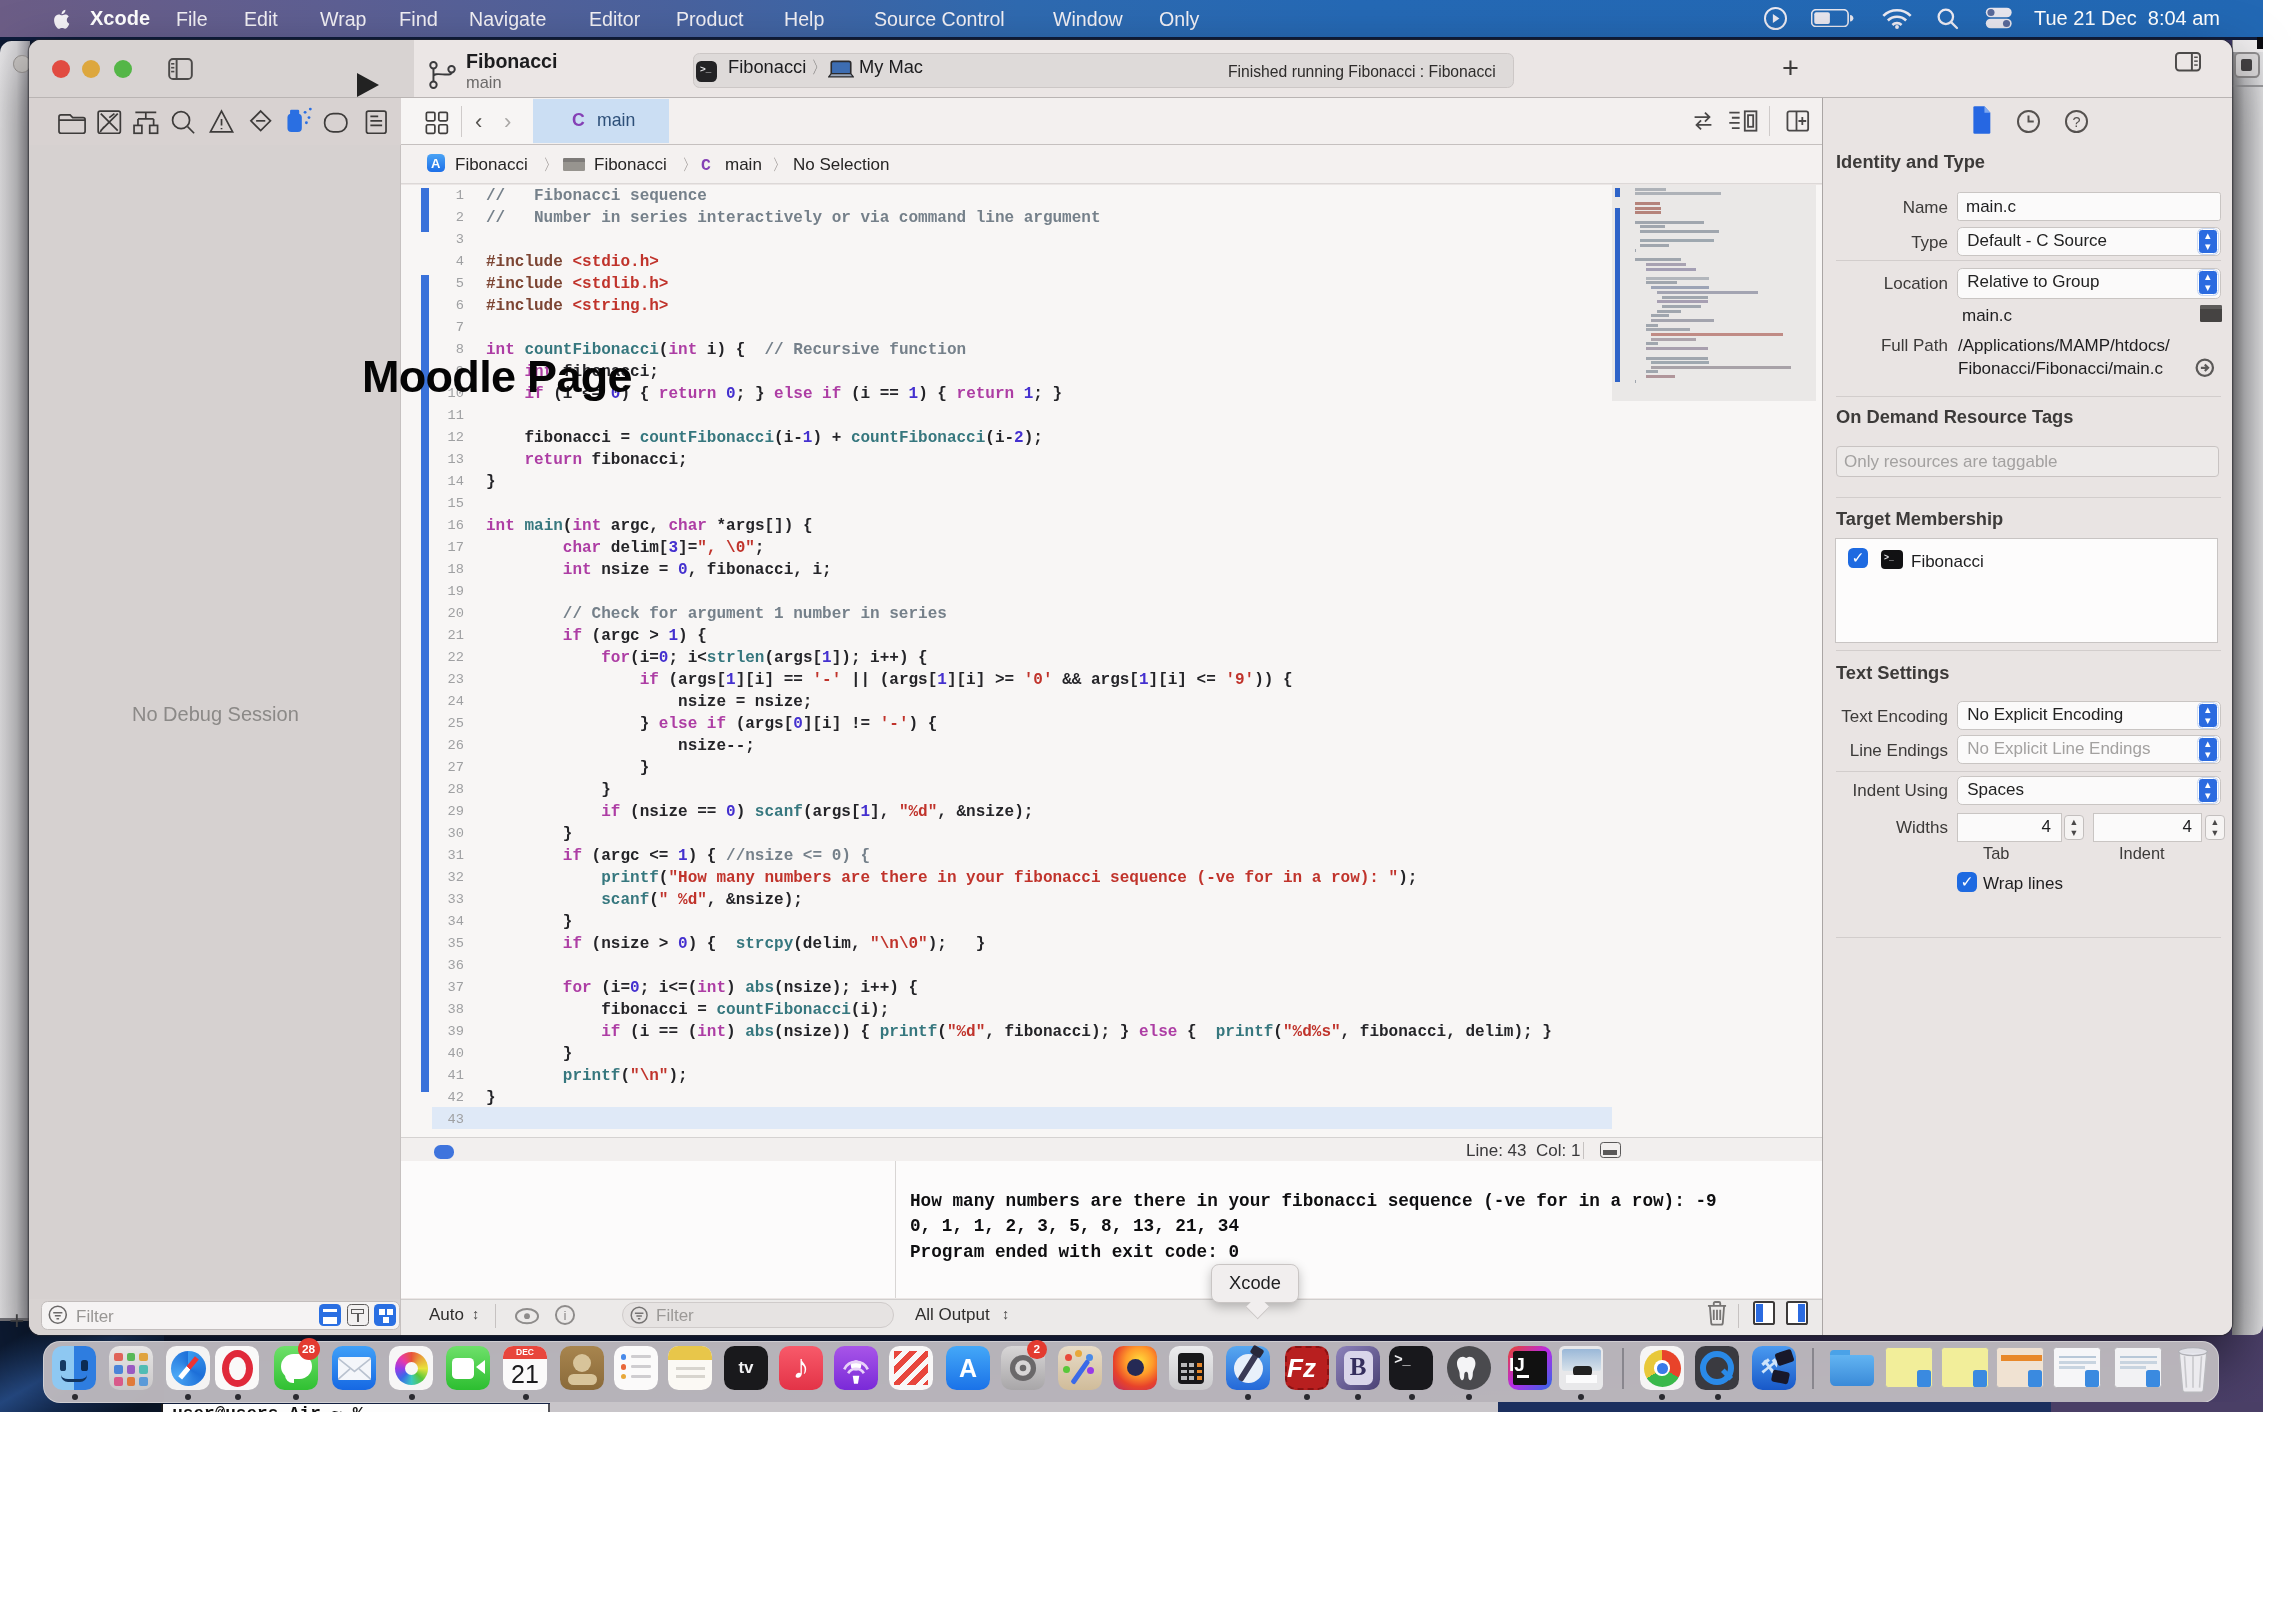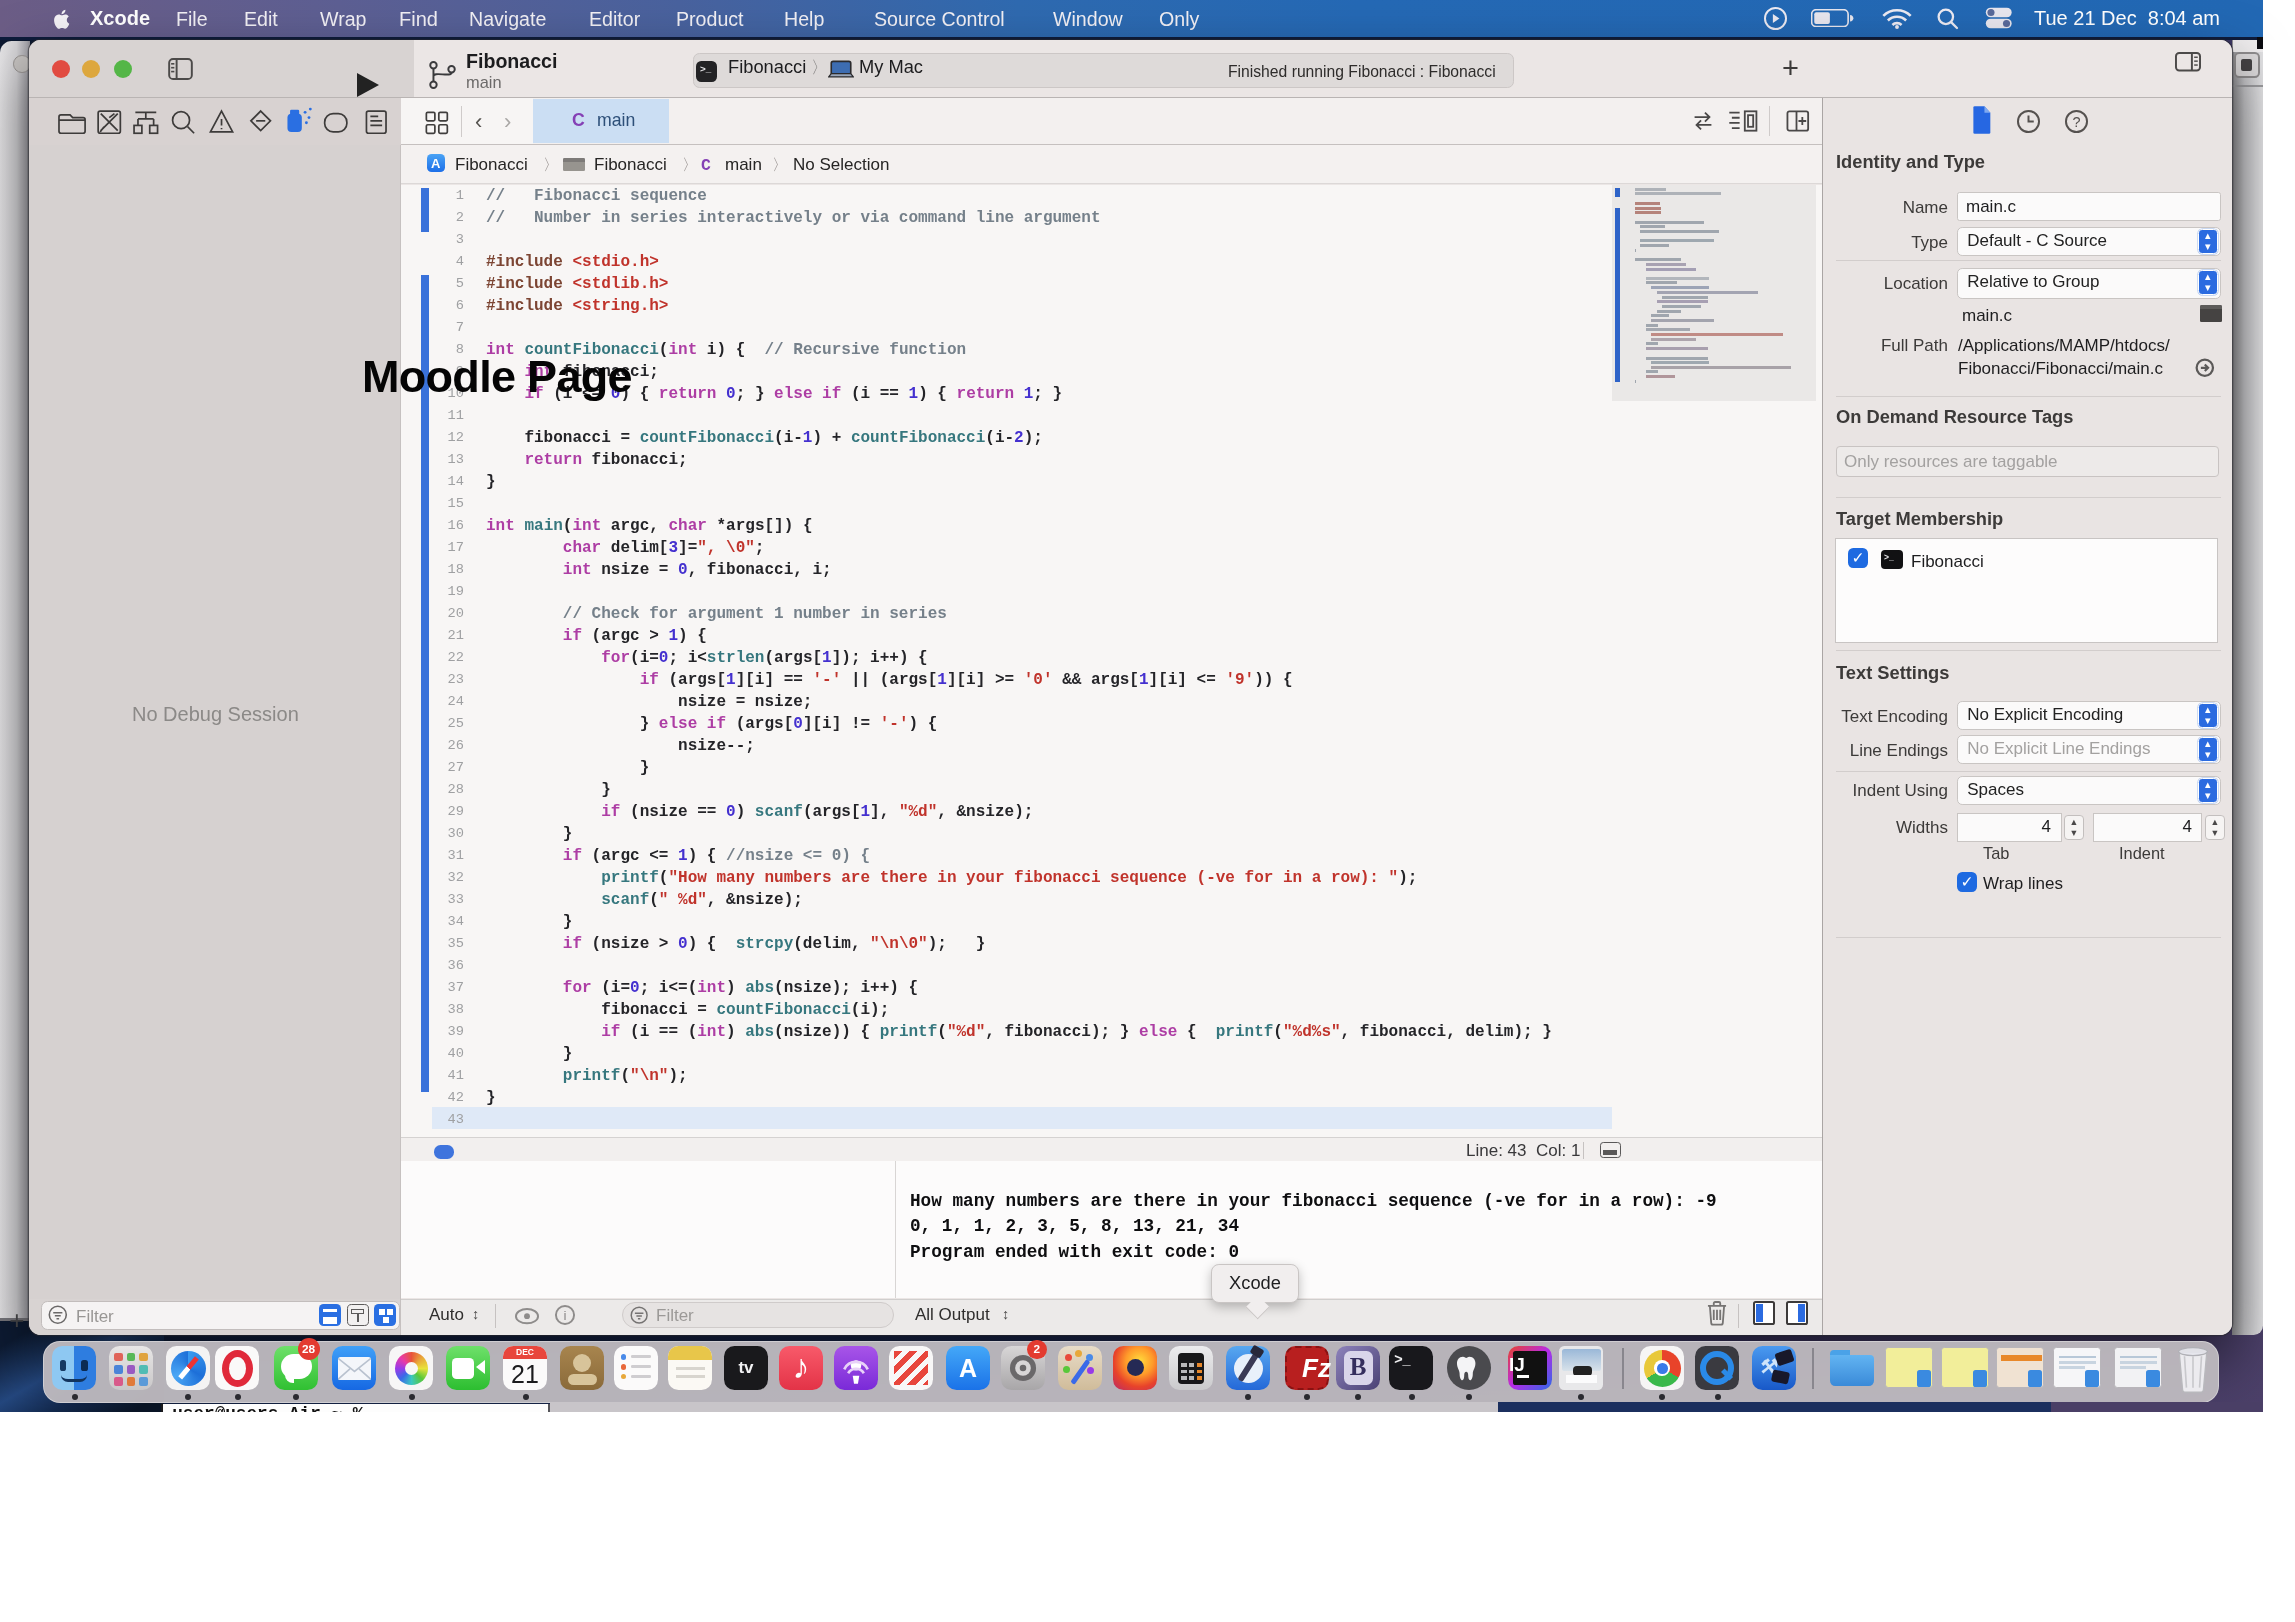--- a/index.html
+++ b/index.html
@@ -590,21 +590,21 @@
     <div class="a" style="left:12.4px;top:30px;width:5.2px;height:3.9px;background:#b8b8ba"></div>
     <div class="a" style="left:20px;top:30px;width:5.2px;height:3.9px;background:#b8b8ba"></div>
     <div class="a" style="left:28px;top:30px;width:5.2px;height:3.9px;background:#e8882a"></div>
   </div>
 <div class="a" style="left:1226px;top:1346px;width:44px;height:44px;border-radius:10.5px;background:linear-gradient(180deg,#58a8f0,#2468d8)">
     <div class="a" style="left:7.9px;top:7.9px;width:29px;height:29px;border-radius:50%;background:#e8f0fa"></div>
     <div class="a" style="left:19.6px;top:2.6px;width:5.9px;height:34px;background:#3a3a55;transform:rotate(32deg);border-radius:2px"></div>
     <div class="a" style="left:25px;top:1.3px;width:11.8px;height:9.2px;background:#28283a;transform:rotate(32deg);border-radius:2px"></div>
   </div>
 <div class="a" style="left:1285px;top:1346px;width:44px;height:44px;border-radius:10.5px;background:#b81f1f;border:2px dashed #8a1212">
-    <div class="a" style="left:0;top:5.2px;width:44px;text-align:right;color:#fff;font-size:26px;font-weight:bold;font-style:italic">Fz</div>
+    <div class="a" style="left:0;top:5.2px;width:44px;text-align:left;color:#fff;font-size:26px;font-weight:bold;font-style:italic">Fz</div>
   </div>
 <div class="a" style="left:1336px;top:1346px;width:44px;height:44px;border-radius:10.5px;background:linear-gradient(135deg,#8d82bb,#4a4274)">
     <div class="a" style="left:7.9px;top:5.2px;width:29px;height:34px;background:#d9d5ea;border-radius:6.5px"></div>
     <div class="a" style="left:0;top:7.2px;width:44px;text-align:center;color:#352e5e;font-size:25px;font-weight:bold;font-family:'Liberation Serif',serif">B</div>
   </div>
 <div class="a" style="left:1389px;top:1346px;width:44px;height:44px;border-radius:10.5px;background:#18181c">
     <div class="a" style="left:5.2px;top:5.2px;color:#f0f0f2;font-size:14.4px;font-weight:bold">&gt;_</div>
   </div>
 <div class="a" style="left:1447px;top:1346px;width:44px;height:44px;border-radius:10.5px;background:#4a4a4e;border-radius:50%">
     <svg class="a" style="left:7.9px;top:7.9px" width="29" height="29" viewBox="0 0 44 44">

